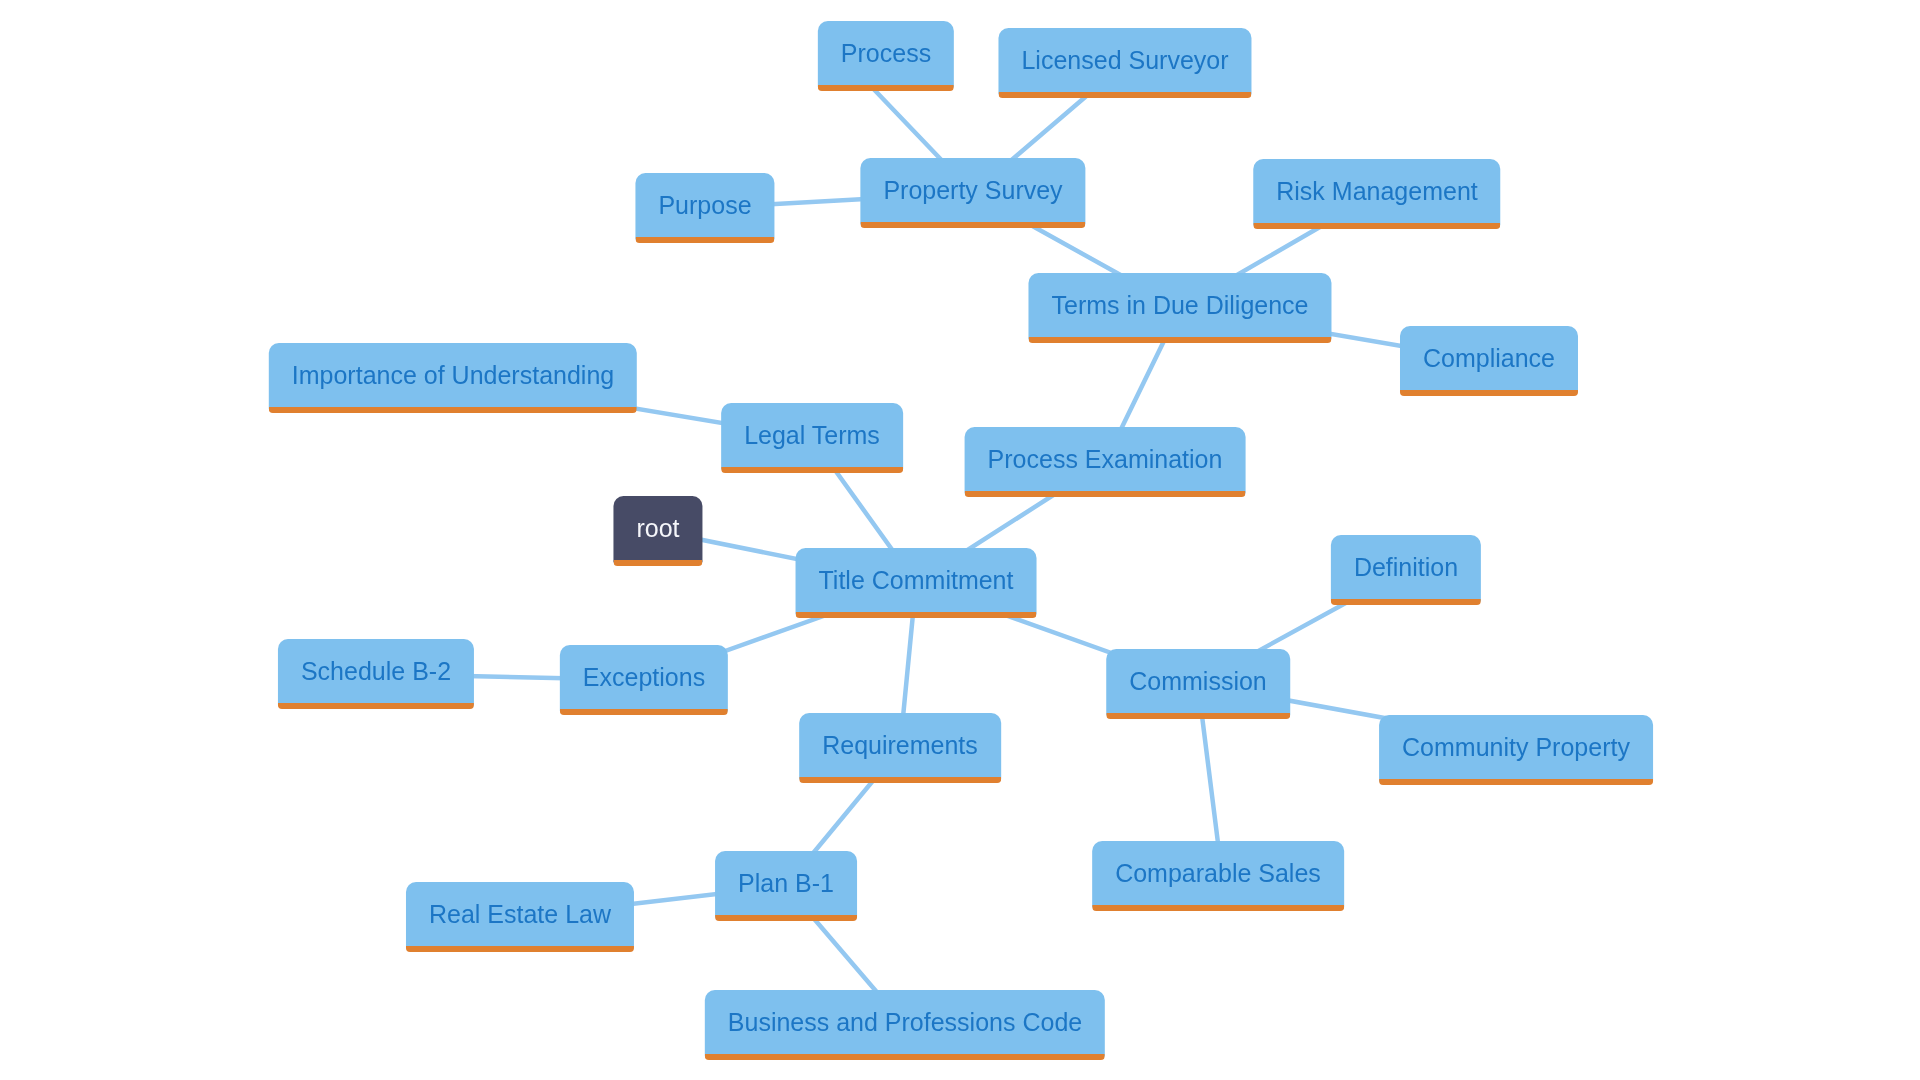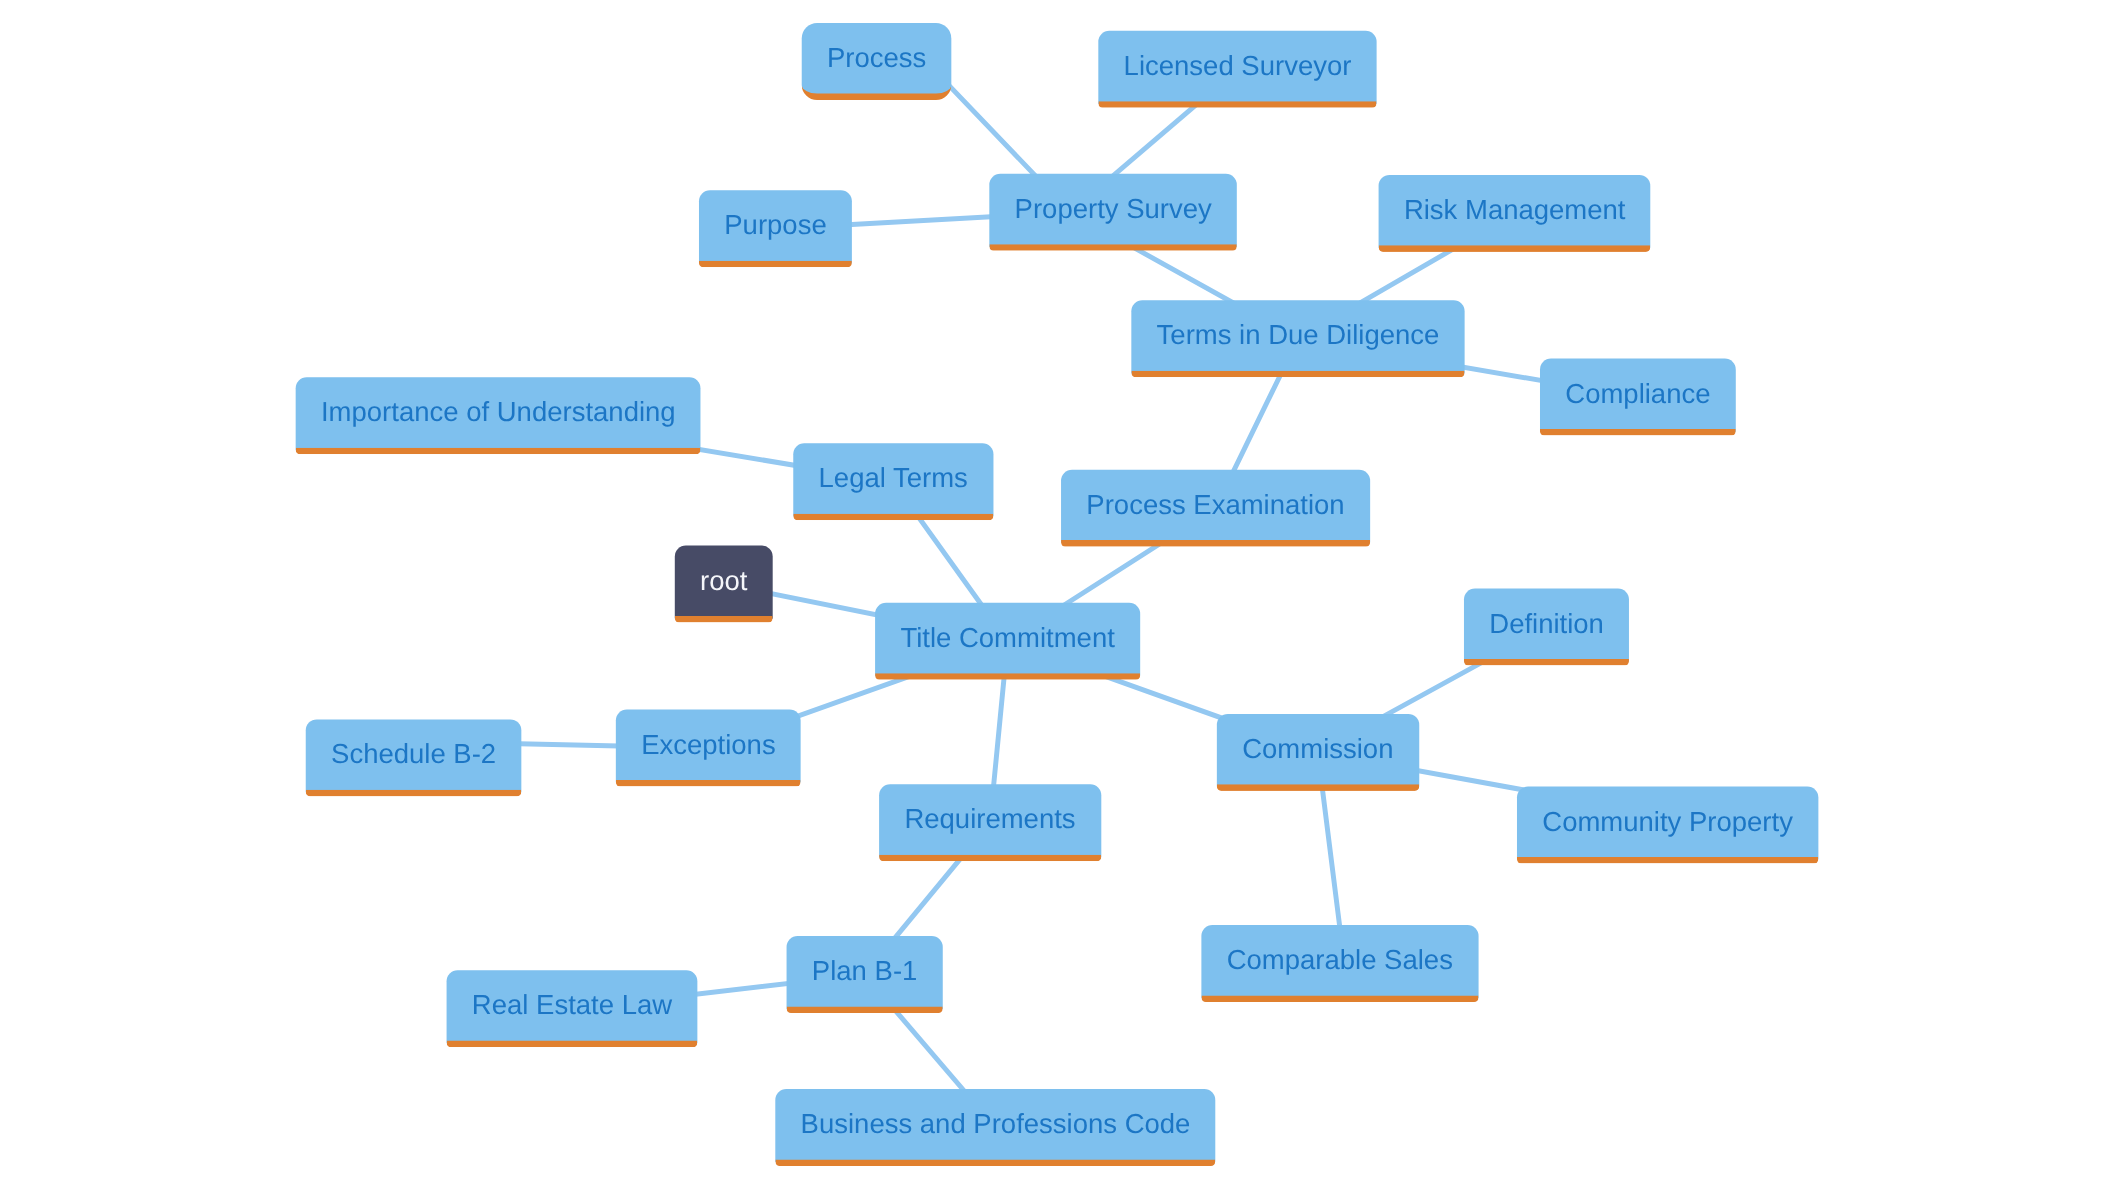--- a/index.html
+++ b/index.html
@@ -73,27 +73,27 @@
       <line x1="1198" y1="684" x2="1516" y2="742" stroke="#94c8f1" stroke-width="4.5" stroke-linecap="round"></line>
       <line x1="1198" y1="684" x2="1218" y2="843" stroke="#94c8f1" stroke-width="4.5" stroke-linecap="round"></line>
     </svg>
   <div id="node-layer">
       <div class="node root" style="left: 658px; top: 531px;">
         <span>root</span>
       </div>
       <div class="node" style="left: 916px; top: 583px;">
         <span>Title Commitment</span>
       </div>
-      <div class="node" style="left: 797px; top: 56px; border-radius: 14px;">
+      <div class="node" style="left: 886px; top: 56px;">
         <span>Process</span>
       </div>
       <div class="node" style="left: 1125px; top: 63px;">
         <span>Licensed Surveyor</span>
       </div>
-      <div class="node" style="left: 1012px; top: 193px; justify-content: center;">
+      <div class="node" style="left: 973px; top: 193px; justify-content: center;">
         <span>Property Survey</span>
       </div>
       <div class="node" style="left: 705px; top: 208px; align-items: center;">
         <span>Purpose</span>
       </div>
       <div class="node" style="left: 1377px; top: 194px;">
         <span>Risk Management</span>
       </div>
       <div class="node" style="left: 1180px; top: 308px;">
         <span>Terms in Due Diligence</span>
@@ -106,21 +106,21 @@
       </div>
       <div class="node" style="left: 812px; top: 438px;">
         <span>Legal Terms</span>
       </div>
       <div class="node" style="left: 1105px; top: 462px;">
         <span>Process Examination</span>
       </div>
       <div class="node" style="left: 1406px; top: 570px;">
         <span>Definition</span>
       </div>
-      <div class="node" style="left: 376px; top: 689px;">
+      <div class="node" style="left: 376px; top: 674px;">
         <span>Schedule B-2</span>
       </div>
       <div class="node" style="left: 644px; top: 680px;">
         <span>Exceptions</span>
       </div>
       <div class="node" style="left: 1198px; top: 684px;">
         <span>Commission</span>
       </div>
       <div class="node" style="left: 1516px; top: 750px;">
         <span>Community Property</span>

